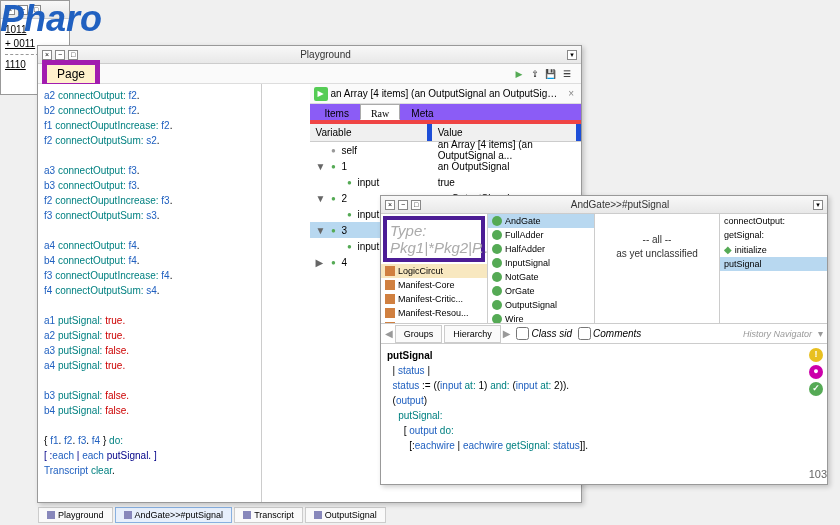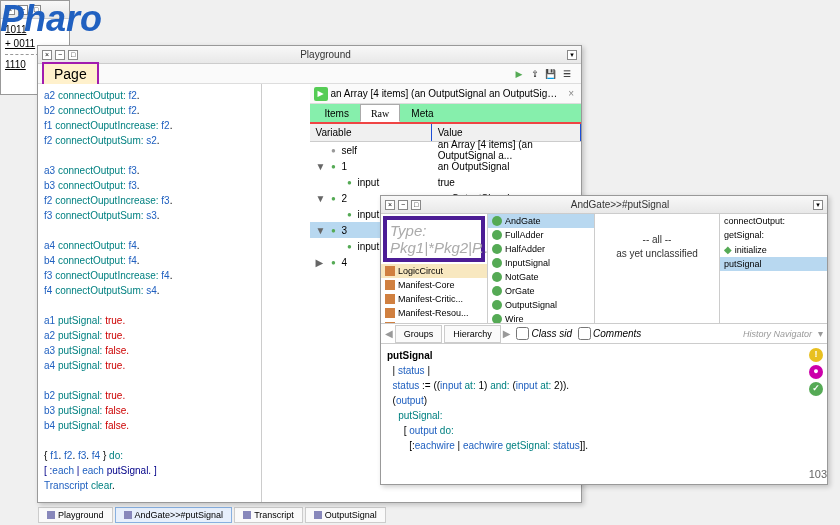--- a/index.html
+++ b/index.html
@@ -9,38 +9,38 @@
     .window { position: absolute; background: white; border: 1px solid #999; box-shadow: 2px 2px 5px rgba(0,0,0,0.2); display: flex; flex-direction: column; }
     .titlebar { height: 18px; background: linear-gradient(#f8f8f8, #e8e8e8); border-bottom: 1px solid #ccc; display: flex; align-items: center; padding: 0 4px; }
     .titlebar-controls { display: flex; gap: 3px; margin-right: 6px; }
     .tb-btn { width: 10px; height: 10px; border: 1px solid #888; background: #fff; font-size: 7px; display: flex; align-items: center; justify-content: center; cursor: pointer; }
     .titlebar-title { flex: 1; text-align: center; font-size: 10px; color: #333; }
     .titlebar-right { display: flex; gap: 3px; }
     
     
     .playground { top: 45px; left: 37px; width: 545px; height: 458px; z-index: 1; }
     .pg-toolbar { height: 20px; background: #fafafa; border-bottom: 1px solid #ddd; display: flex; align-items: center; padding: 0 4px; }
-    .pg-tab { background: #fff1cc; border: 2px solid #a21caf; padding: 2px 10px; font-size: 14px; margin-right: 4px; }
+    .pg-tab { background: #fff1cc; border: 5px solid #a21caf; padding: 2px 10px; font-size: 12px; margin-right: 4px; }
     .pg-toolbar-icons { display: flex; gap: 4px; margin-left: auto; margin-right: 4px; }
     .pg-body { display: flex; flex: 1; overflow: hidden; gap: 48px; }
     .pg-code { width: 50%; background: white; padding: 4px 6px; overflow-y: auto; border-right: 1px solid #ccc; font-family: monospace; font-size: 10px; line-height: 1.5; }
     .pg-code .var { color: #2060c0; }
     .pg-code .lit { color: #c00; }
     .pg-code .sel { color: #008080; }
     .pg-right { width: 50%; display: flex; flex-direction: column; }
     .pg-crumb { height: 20px; background: #fafafa; border-bottom: 1px solid #ddd; display: flex; align-items: center; padding: 0 4px; font-size: 9px; gap: 3px; }
     .crumb-arrow { width: 14px; height: 14px; background: #5c5; border-radius: 2px; display: inline-flex; align-items: center; justify-content: center; color: white; font-size: 8px; }
     .crumb-text { flex: 1; overflow: hidden; white-space: nowrap; text-overflow: ellipsis; }
     .crumb-close { cursor: pointer; color: #888; padding: 0 3px; }
-    .insp-tabs { height: 20px; background: #86efac; border-bottom: 2px solid #ef4444; display: flex; padding-left: 4px; }
+    .insp-tabs { height: 20px; background: #8b5cf6; border-bottom: 4px solid #ef4444; display: flex; padding-left: 4px; }
     .insp-tab { padding: 3px 10px; border: 1px solid transparent; cursor: pointer; font-size: 10px; }
     .insp-tab.active { background: white; border: 1px solid #aaa; border-bottom: 1px solid white; font-family: Liberation Serif, serif; }
     .insp-table { flex: 1; overflow: auto; }
     .insp-header { display: flex; background: #f0f0f0; border-bottom: 1px solid #ccc; height: 18px; }
-    .insp-header > div { padding: 3px 6px; border-right: 1px solid #1d4ed8; font-size: 10px; }
+    .insp-header > div { padding: 3px 6px; border-right: 5px solid #1d4ed8; font-size: 10px; }
     .insp-row { display: flex; height: 16px; align-items: center; font-size: 10px; }
     .insp-row.sel { background: #b8d8f0; }
     .insp-row > div { padding: 1px 6px; }
     .col-var { width: 45%; display: flex; align-items: center; gap: 2px; }
     .col-val { width: 55%; }
     .tree-toggle { width: 10px; display: inline-block; color: #666; cursor: pointer; }
     .tree-icon { width: 12px; height: 12px; display: inline-flex; align-items: center; justify-content: center; font-size: 8px; }
     .ti-green { color: #5a5; }
     .ti-gray { color: #999; }
     
@@ -126,21 +126,20 @@
         <div><span class="var">a4</span> <span class="sel">connectOutput:</span> <span class="var">f4</span>.</div>
         <div><span class="var">b4</span> <span class="sel">connectOutput:</span> <span class="var">f4</span>.</div>
         <div><span class="var">f3</span> <span class="sel">connectOuputIncrease:</span> <span class="var">f4</span>.</div>
         <div><span class="var">f4</span> <span class="sel">connectOutputSum:</span> <span class="var">s4</span>.</div>
         <div>&nbsp;</div>
         <div><span class="var">a1</span> <span class="sel">putSignal:</span> <span class="lit">true.</span></div>
         <div><span class="var">a2</span> <span class="sel">putSignal:</span> <span class="lit">true.</span></div>
         <div><span class="var">a3</span> <span class="sel">putSignal:</span> <span class="lit">false.</span></div>
         <div><span class="var">a4</span> <span class="sel">putSignal:</span> <span class="lit">true.</span></div>
         <div>&nbsp;</div>
-        <div><span class="var">b2</span> <span class="sel">putSignal:</span> <span class="lit">true.</span></div>
         <div><span class="var">b3</span> <span class="sel">putSignal:</span> <span class="lit">false.</span></div>
         <div><span class="var">b4</span> <span class="sel">putSignal:</span> <span class="lit">false.</span></div>
         <div>&nbsp;</div>
         <div>{ <span class="var">f1</span>. <span class="var">f2</span>. <span class="var">f3</span>. <span class="var">f4</span> } <span class="sel">do:</span></div>
         <div><span style="color:#008">  [ :<span class="var">each</span> | <span class="var">each</span> putSignal. ]</span></div>
         <div><span class="var">Transcript</span> <span class="sel">clear</span>.</div>
       </div>
     <div class="pg-right">
       <div class="pg-crumb">
         <span class="crumb-arrow">▶</span>

